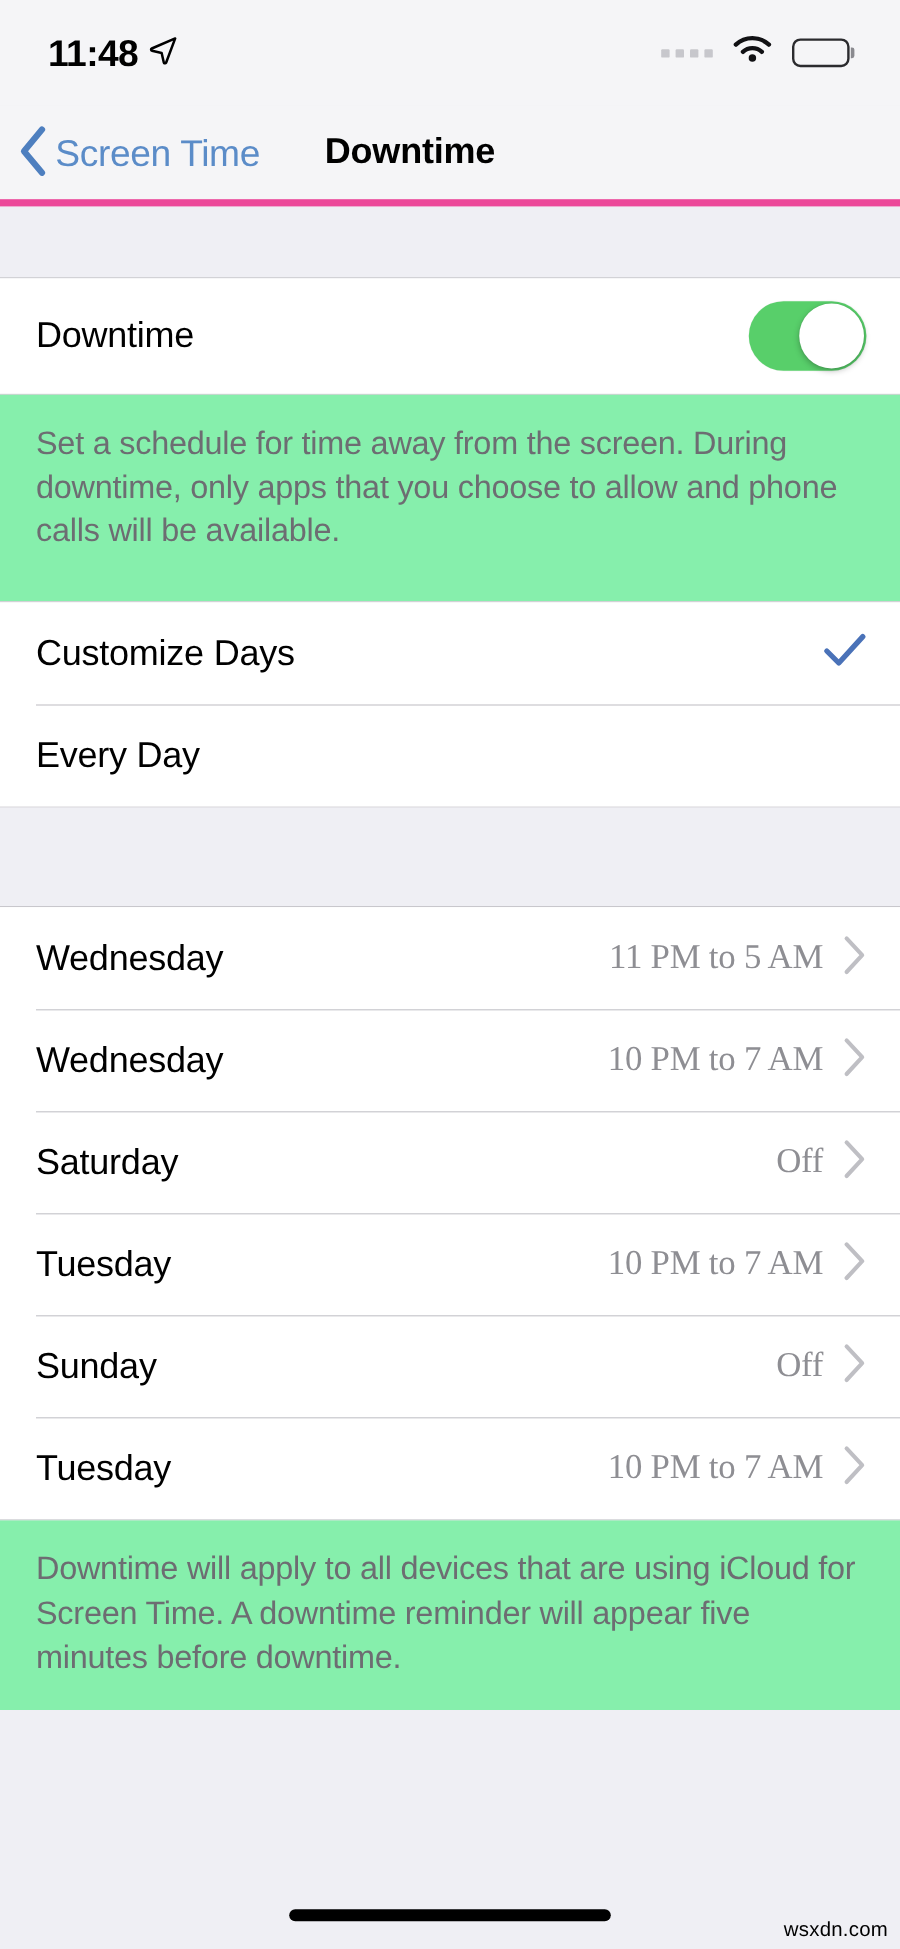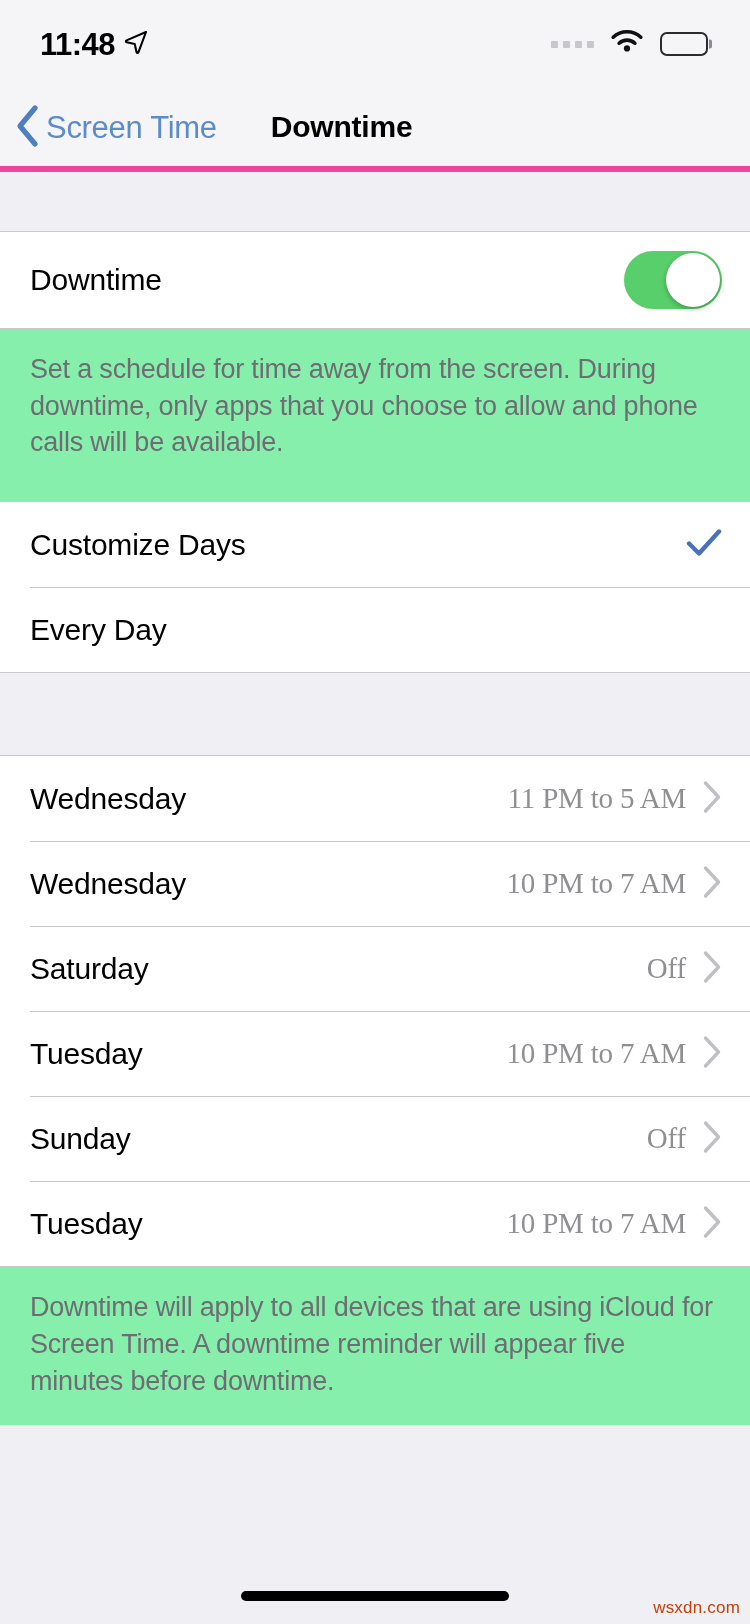--- a/index.html
+++ b/index.html
@@ -215,21 +215,21 @@
     height: 10px;
     border-radius: 5px;
     background: #000;
   }
 
   .watermark {
     position: absolute;
     right: 10px;
     bottom: 6px;
     font-size: 17px;
-    color: #c2410c;
+    color: #000000;
     letter-spacing: 0.2px;
   }
 
   .page {
     display: flex;
     flex-direction: column;
     height: 1624px;
   }
 </style>
 </head>

